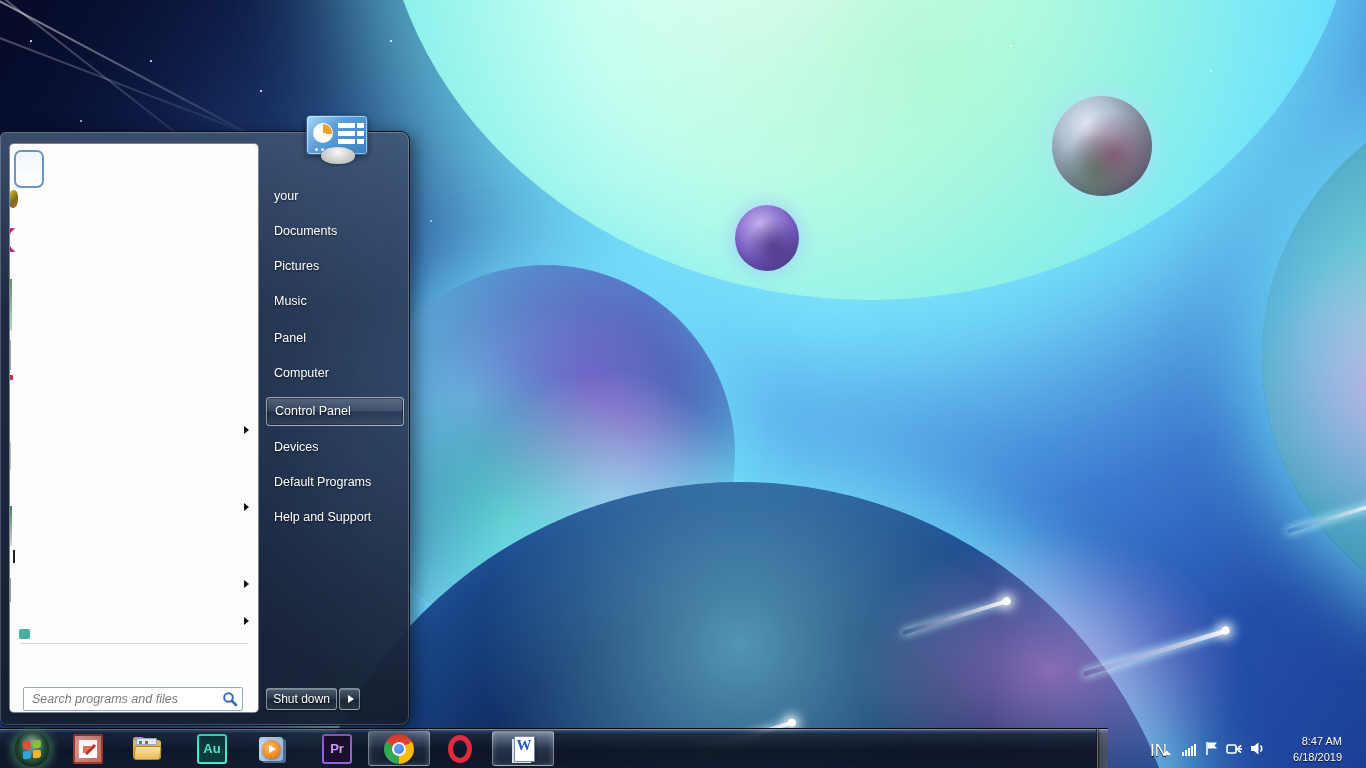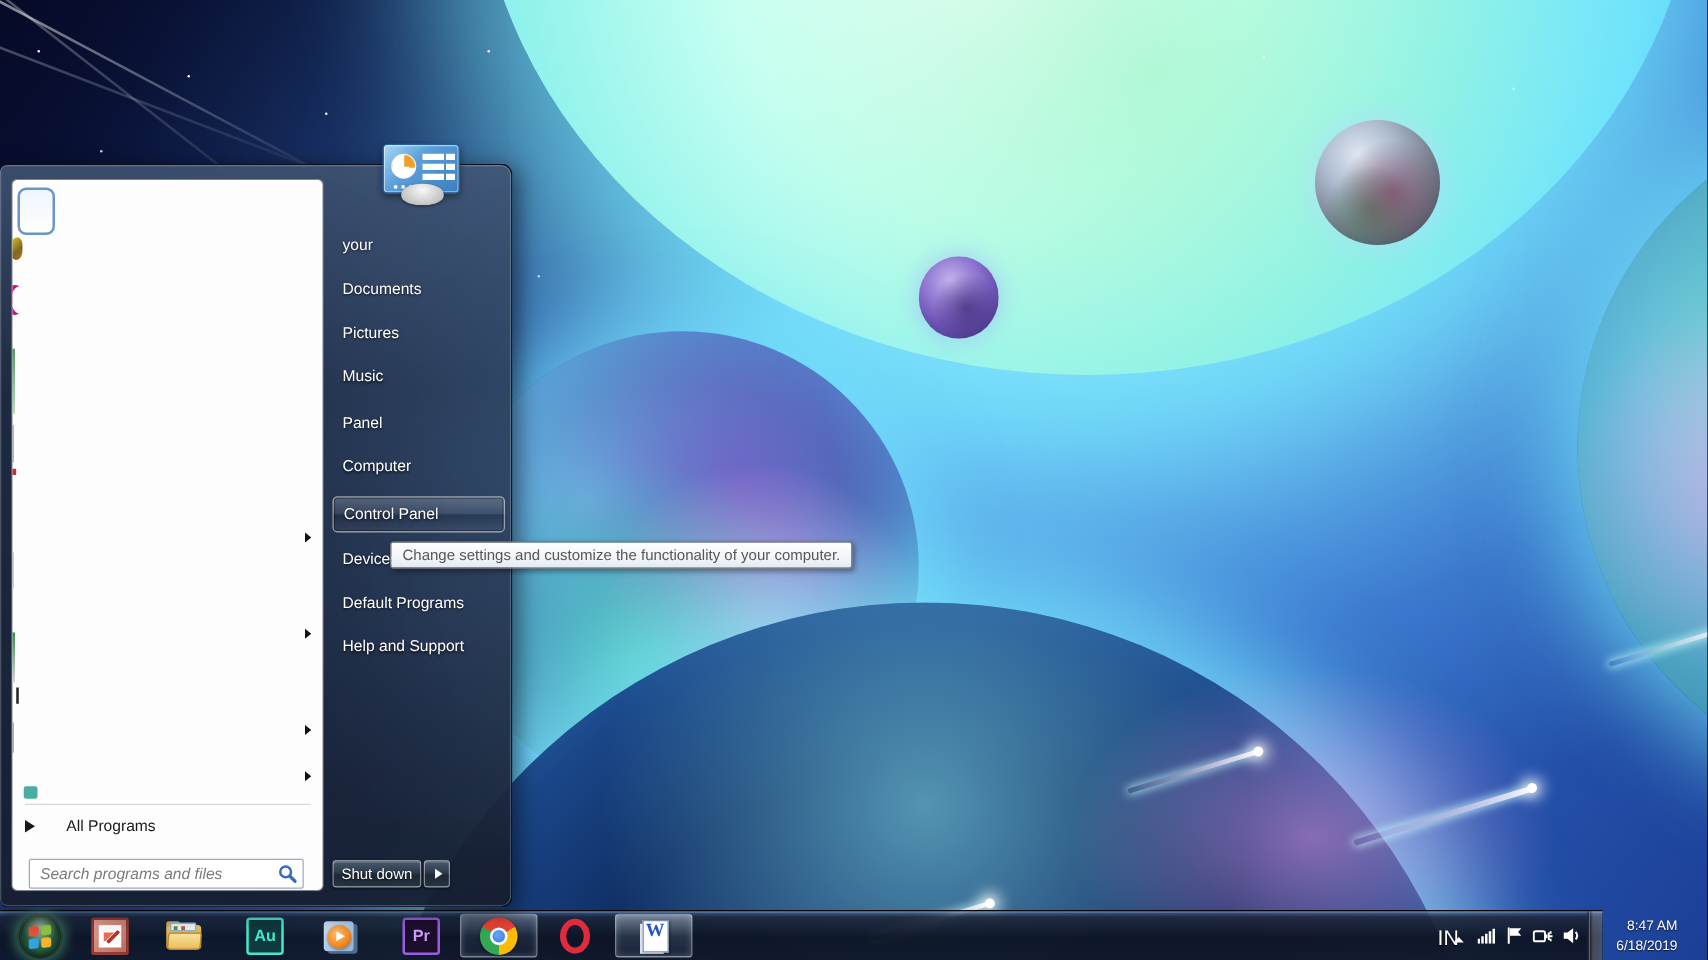--- a/index.html
+++ b/index.html
@@ -147,21 +147,21 @@
     border-radius:50% 50% 45% 45%;
     background:radial-gradient(ellipse at 50% 30%, #f8f8f8, #c4c4c4 70%, #a8a8a8);
     box-shadow:0 1px 3px rgba(0,0,0,.4); }
 
   .tooltip { position:absolute; left:312px; top:433px; height:22px; padding:0 9px; z-index:60;
     line-height:20px; font-size:12px; color:#575757; white-space:nowrap;
     background:linear-gradient(to bottom,#fff,#eef2f8 70%,#e4eaf2);
     border:1px solid #767676; border-radius:3px; box-shadow:2px 2px 4px rgba(0,0,0,.35); }
 
   
-  .taskbar { position:absolute; left:0; bottom:0; width:1282px; height:40px; z-index:40;
+  .taskbar { position:absolute; left:0; bottom:0; width:1108px; height:40px; z-index:40;
     background:linear-gradient(to bottom, rgba(82,105,138,.65) 0%, rgba(28,38,58,.9) 12%, rgba(12,18,32,.93) 55%, rgba(16,24,42,.96));
     border-top:1px solid rgba(0,0,0,.8); box-shadow:inset 0 1px 0 rgba(160,190,230,.5); }
 
   .start-orb { position:absolute; left:14px; top:2px; width:36px; height:36px; border-radius:50%; cursor:default;
     background:
       radial-gradient(circle at 50% 30%, rgba(255,255,255,.5), rgba(255,255,255,0) 45%),
       radial-gradient(circle at 50% 55%, #3d7a52 0%, #1e4a34 50%, #0b2418 100%);
     box-shadow:0 0 9px 3px rgba(110,230,150,.4), inset 0 -2px 5px rgba(0,0,0,.6), inset 0 0 0 1px rgba(255,255,255,.2); }
   .fl { position:absolute; width:8px; height:8px; border-radius:1px 3px 2px 2px; transform:skewY(-7deg); }
   .fl-r { left:9px; top:10px; background:#e8503c; }
@@ -286,24 +286,20 @@
       <div class="frag frag-gray3"></div>
       <div class="frag frag-teal"></div>
 
       <div class="jump-arrow" style="top:282px"></div>
       <div class="jump-arrow" style="top:359px"></div>
       <div class="jump-arrow" style="top:436px"></div>
       <div class="jump-arrow" style="top:473px"></div>
 
       <div class="menu-sep"></div>
 
-      <div class="all-programs">
-        <span class="ap-arrow"></span>
-        <span class="ap-label">All Programs</span>
-      </div>
 
       <div class="search-row">
         <input type="text" placeholder="Search programs and files" style="">
         <span class="search-ico">
           <svg width="16" height="16" viewBox="0 0 16 16">
             <circle cx="6.5" cy="6.5" r="4.3" fill="none" stroke="#3a6db5" stroke-width="2"></circle>
             <line x1="10" y1="10" x2="14" y2="14" stroke="#3a6db5" stroke-width="2.6" stroke-linecap="round"></line>
           </svg>
         </span>
       </div>
@@ -328,21 +324,20 @@
     <div class="cp-pie"></div>
     <div class="cp-rows">
       <div class="cp-row"></div>
         <div class="cp-row"></div>
         <div class="cp-row"></div>
     </div>
     <div class="cp-dots"></div>
     <div class="user-tile-cloud"></div>
   </div>
 
-  <div class="tooltip">Change settings and customize the functionality of your computer.</div>
 
   <div class="taskbar">
 
     <div class="start-orb">
       <span class="fl fl-r"></span>
       <span class="fl fl-g"></span>
       <span class="fl fl-b"></span>
       <span class="fl fl-y"></span>
     </div>
 

